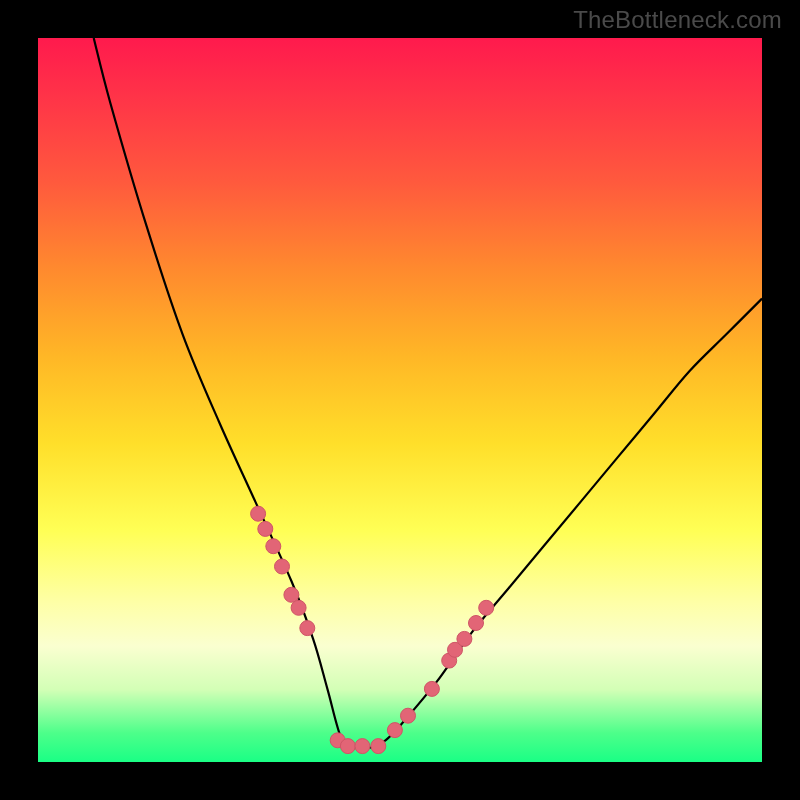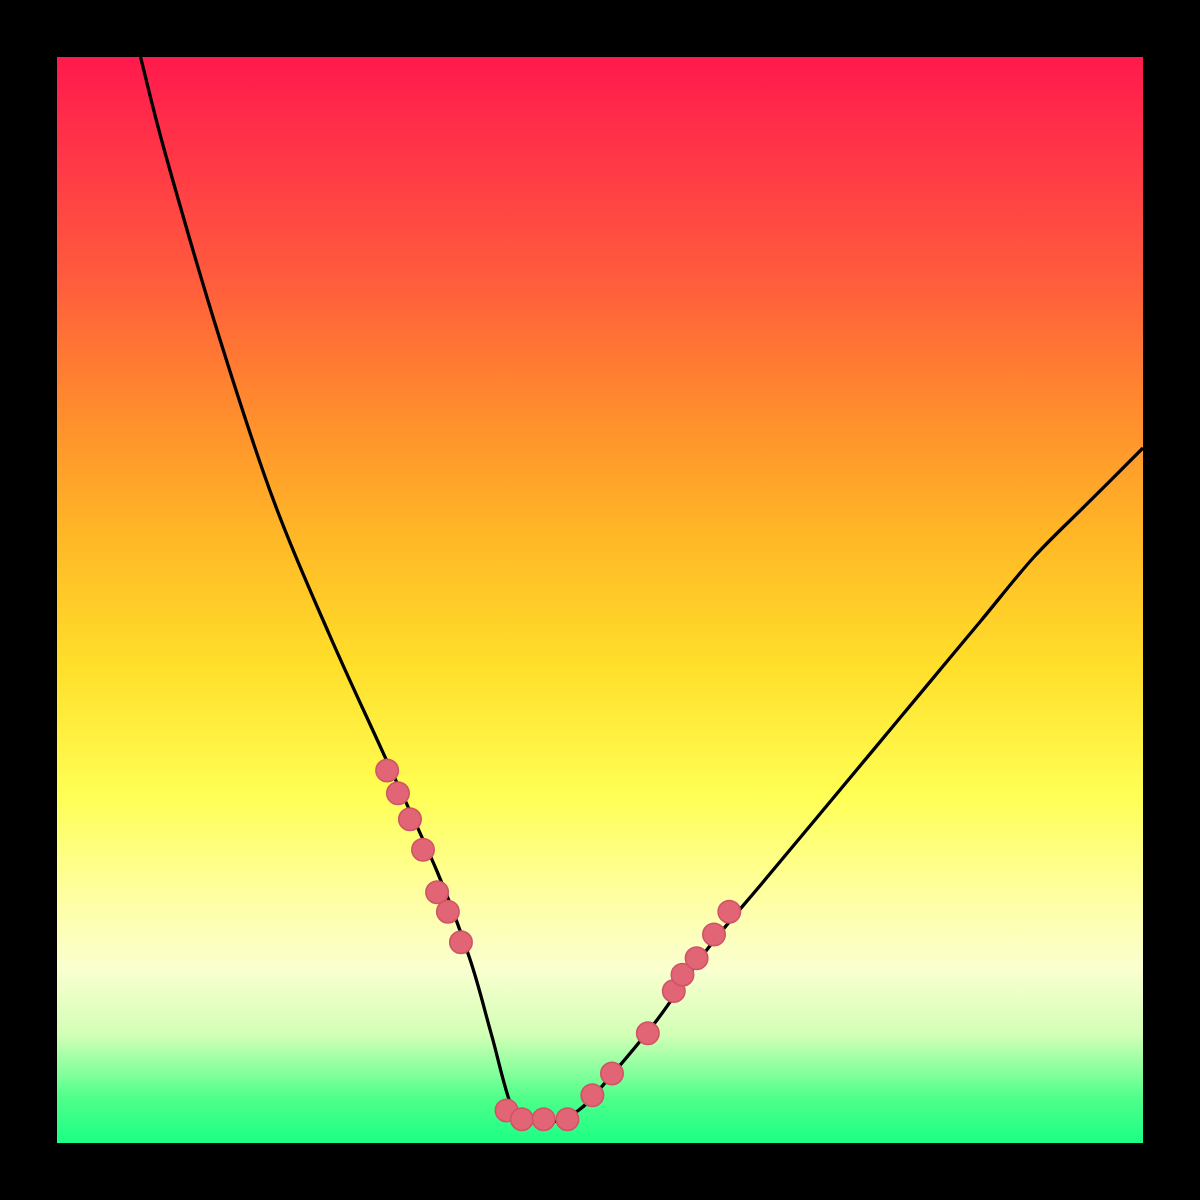--- a/index.html
+++ b/index.html
@@ -66,20 +66,21 @@
   .marker {
     fill: #e26576;
     stroke: #cf5566;
     stroke-width: 1;
   }
 </style>
 </head>
 <body>
 
 <div class="frame">
+  <div class="watermark">TheBottleneck.com</div>
   <div class="plot-area">
     <svg class="overlay" viewBox="0 0 724 724">
       <path id="curve-path" class="curve" d="M 55.7 0.0 C 58.5 10.9, 63.6 33.8, 72.4 65.2 C 81.2 96.5, 96.5 149.6, 108.6 188.2 C 120.7 226.9, 132.7 264.3, 144.8 296.8 C 156.9 329.4, 168.9 356.0, 181.0 383.7 C 193.1 411.5, 205.1 436.8, 217.2 463.4 C 229.3 489.9, 243.7 520.1, 253.4 543.0 C 263.1 565.9, 269.1 582.8, 275.1 600.9 C 281.2 619.0, 284.8 634.7, 289.6 651.6 C 294.4 668.5, 299.3 692.6, 304.1 702.3 C 308.9 711.9, 313.7 708.3, 318.6 709.5 C 323.4 710.7, 328.2 710.7, 333.0 709.5 C 337.9 708.3, 342.7 705.9, 347.5 702.3 C 352.3 698.7, 353.6 697.5, 362.0 687.8 C 370.4 678.1, 386.1 660.0, 398.2 644.4 C 410.3 628.7, 422.3 609.4, 434.4 593.7 C 446.5 578.0, 458.5 564.7, 470.6 550.2 C 482.7 535.8, 494.7 521.3, 506.8 506.8 C 518.9 492.3, 530.9 477.8, 543.0 463.4 C 555.1 448.9, 567.1 434.4, 579.2 419.9 C 591.3 405.4, 603.3 391.0, 615.4 376.5 C 627.5 362.0, 639.5 346.3, 651.6 333.0 C 663.7 319.8, 675.7 308.9, 687.8 296.8 C 699.9 284.8, 718.0 266.7, 724.0 260.6"></path>
       <g id="markers-group">
           <circle cx="220.1" cy="475.7" r="7.5" class="marker"></circle>
           <circle cx="227.3" cy="490.9" r="7.5" class="marker"></circle>
           <circle cx="235.3" cy="508.2" r="7.5" class="marker"></circle>
           <circle cx="244.0" cy="528.5" r="7.5" class="marker"></circle>
           <circle cx="253.4" cy="556.8" r="7.5" class="marker"></circle>
           <circle cx="260.6" cy="569.8" r="7.5" class="marker"></circle>

